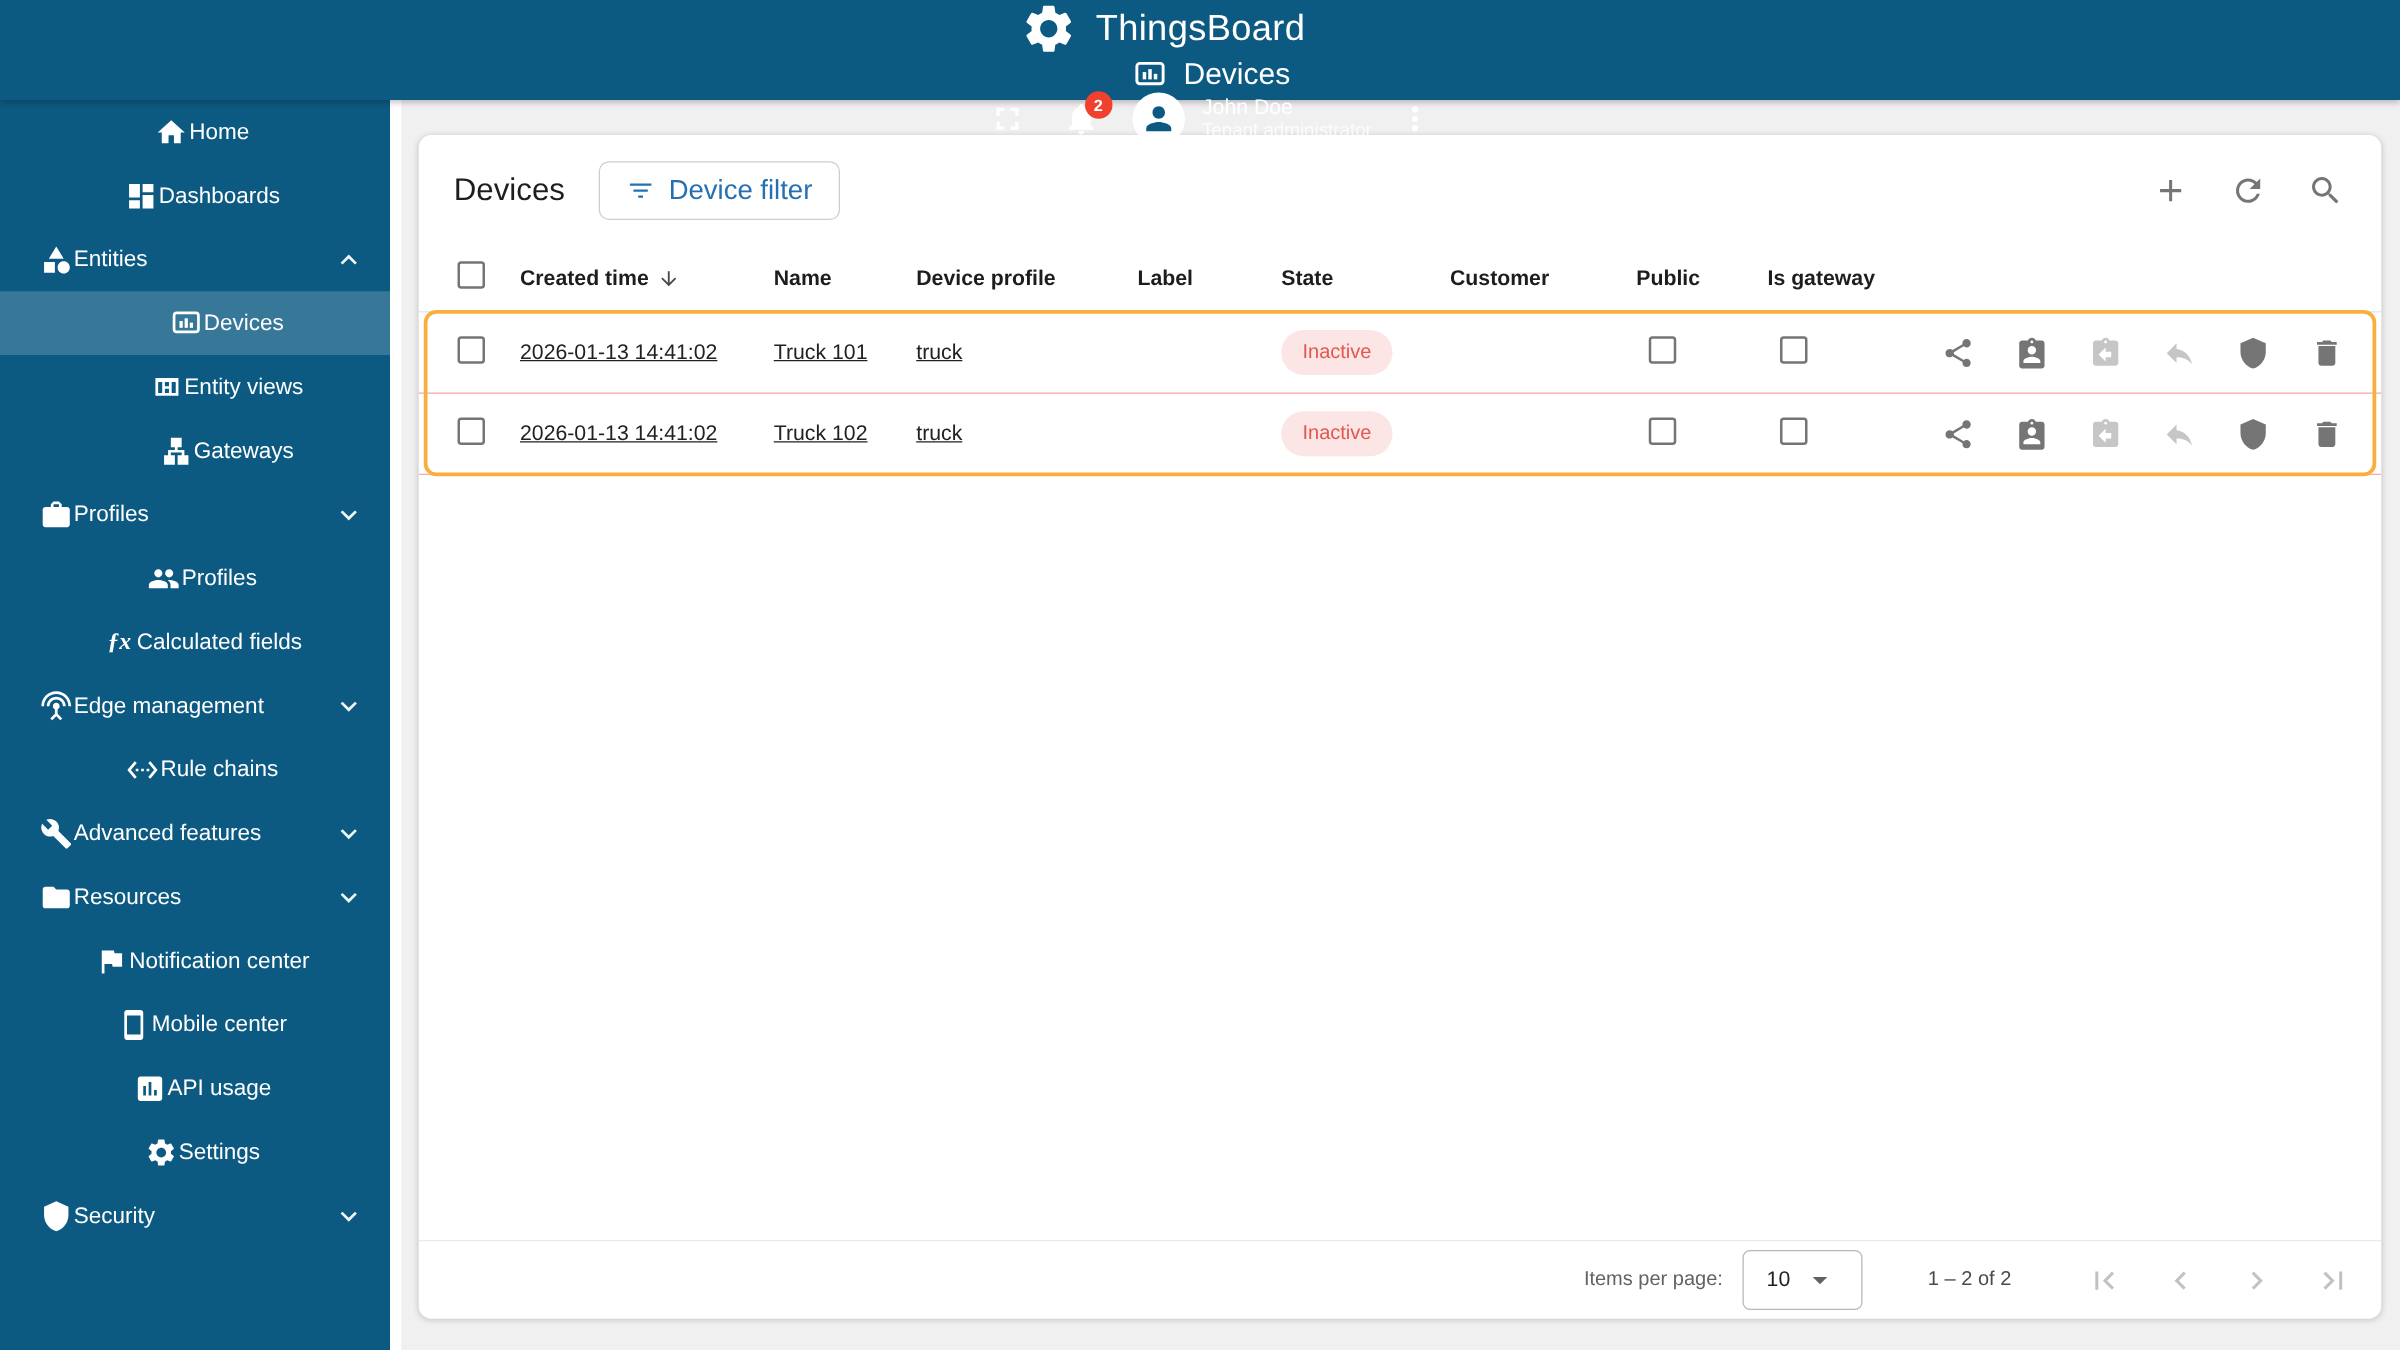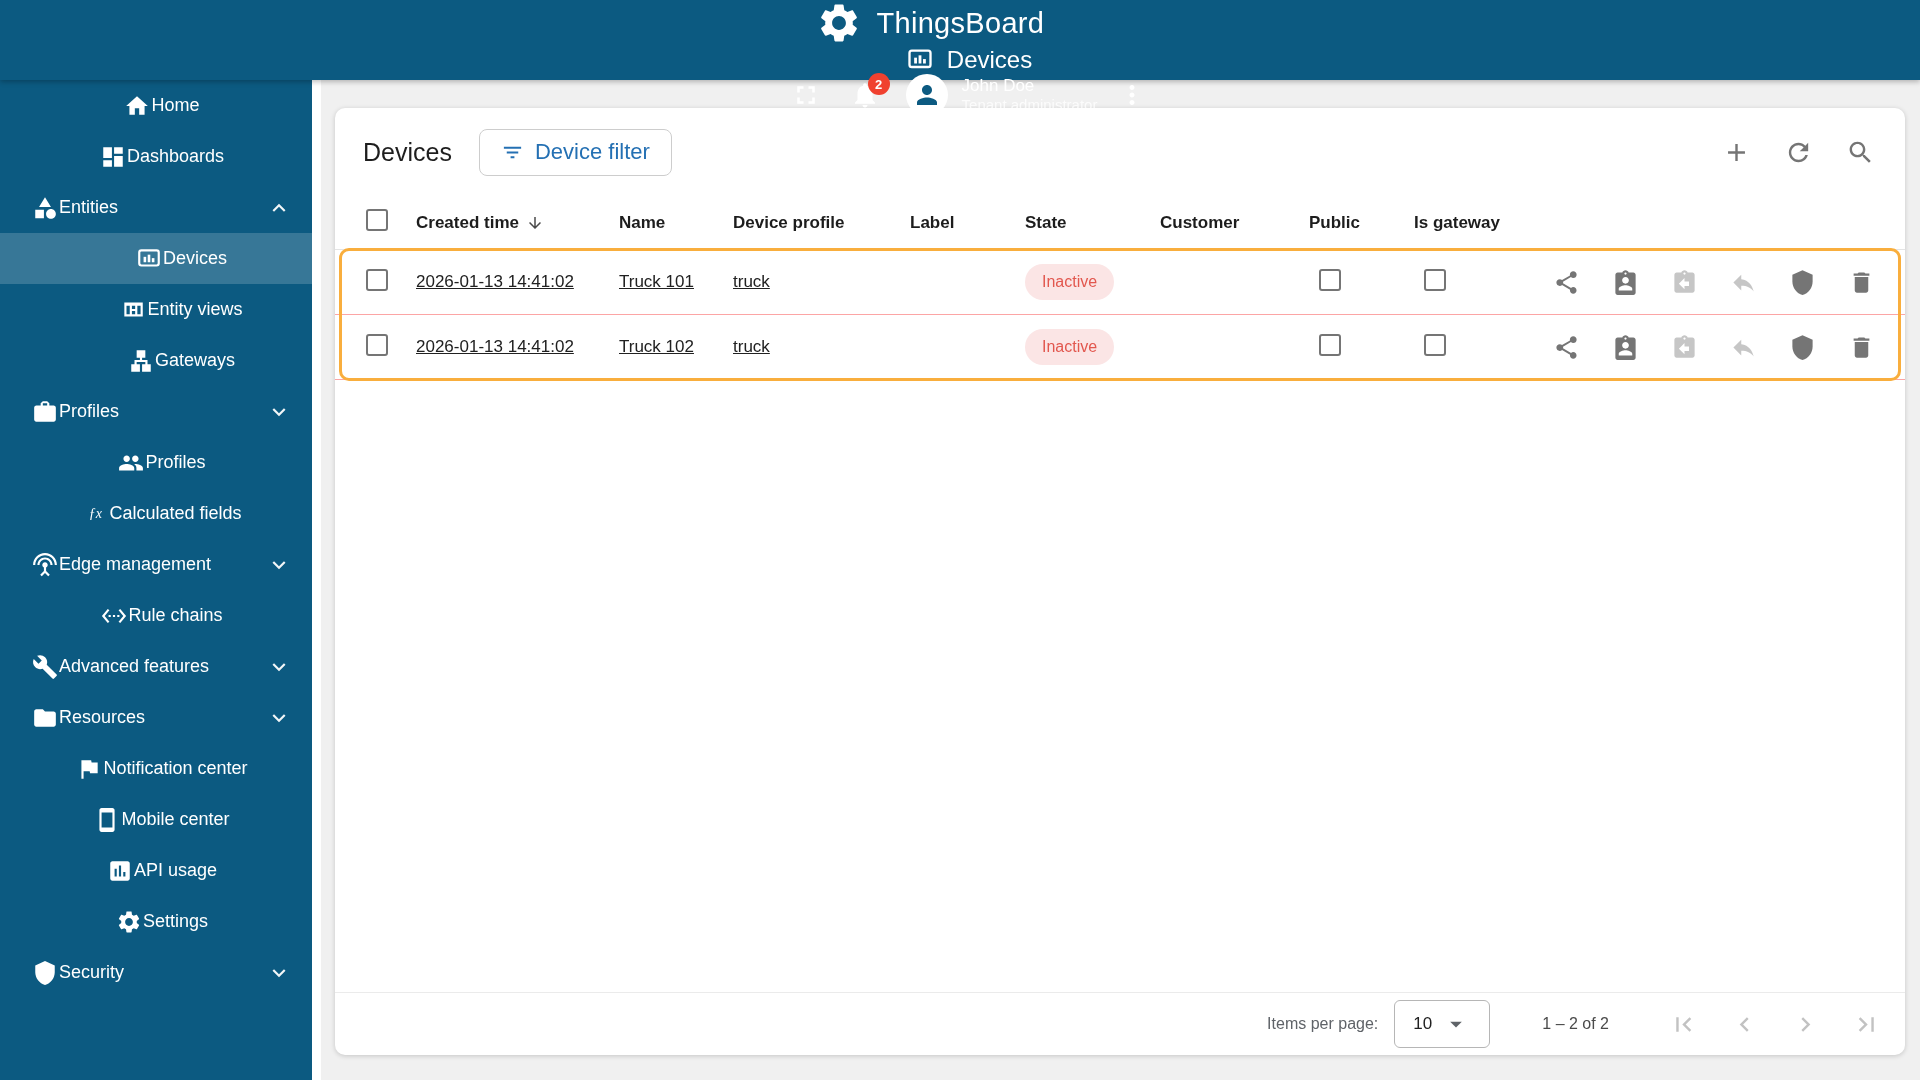--- a/index.html
+++ b/index.html
@@ -70,21 +70,21 @@
     display:flex; align-items:center;
     padding:0 20px 0 31px; 
     font-size:18px; font-weight:500;
     white-space:nowrap;
     justify-content:center;
   }
   .nav-item.child { padding-left:70px; }
   .nav-item.selected { background:var(--selected-overlay,rgba(255,255,255,0.18)); }
   .nav-icon { width:28px; min-width:28px; display:flex; justify-content:center; }
   .nav-icon svg { width:26px; height:26px; }
-  .fx-glyph { font-family:"Liberation Serif", serif; font-style:italic; font-size:14px; font-weight:400; }
+  .fx-glyph { font-family:"Liberation Serif", serif; font-style:italic; font-size:19px; font-weight:700; }
   .chev { margin-left:auto; opacity:0.95; }
   .chev svg { width:26px; height:26px; }
   .scroll-strip { width:9px; min-width:9px; background:#ffffff; }
 
   
   .main { flex:1; min-width:0; padding:28px 15px 25px 14px; }
   .card {
     background:#fff; height:100%;
     border-radius:10px;
     box-shadow:0 1px 5px rgba(0,0,0,0.18);

